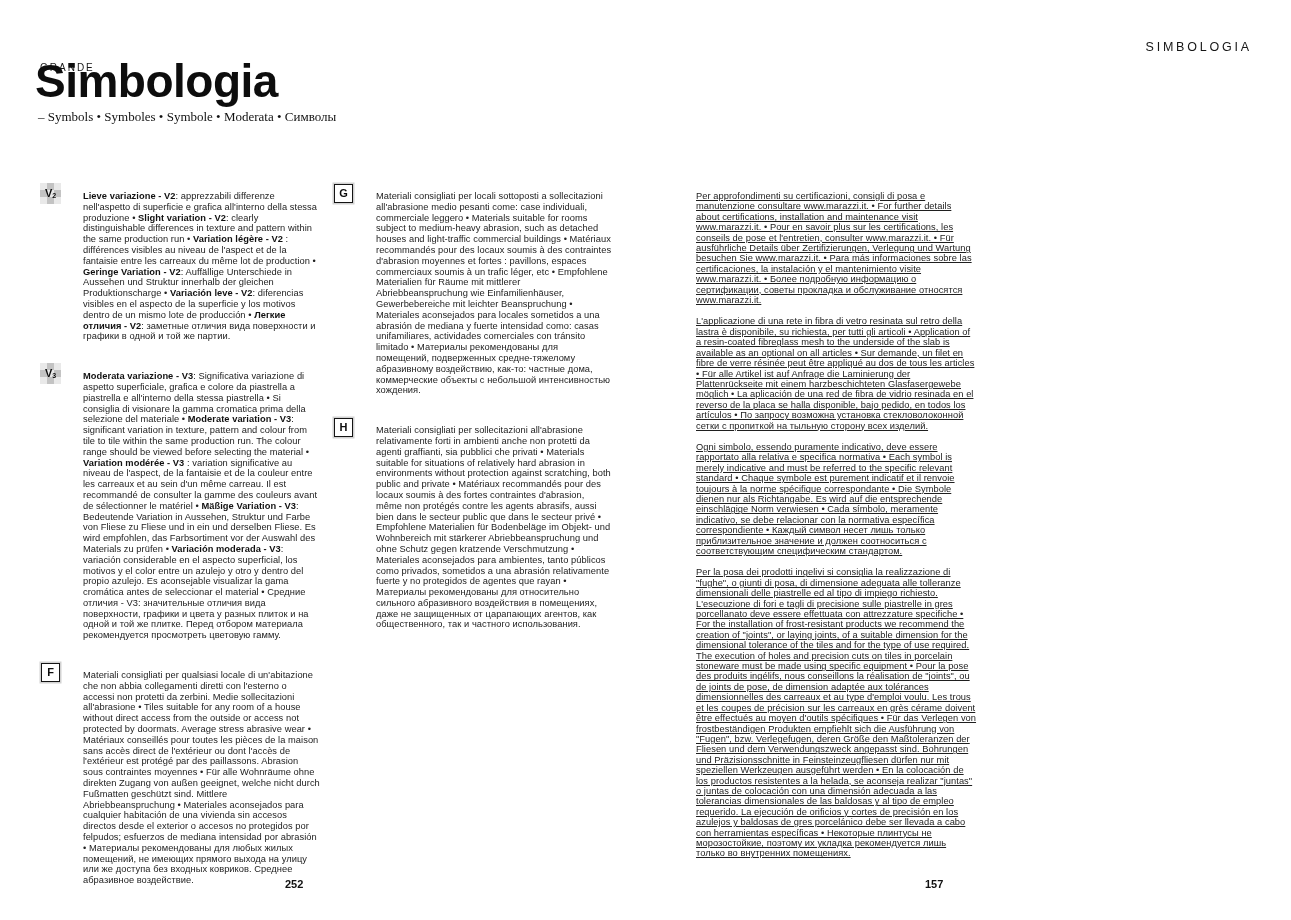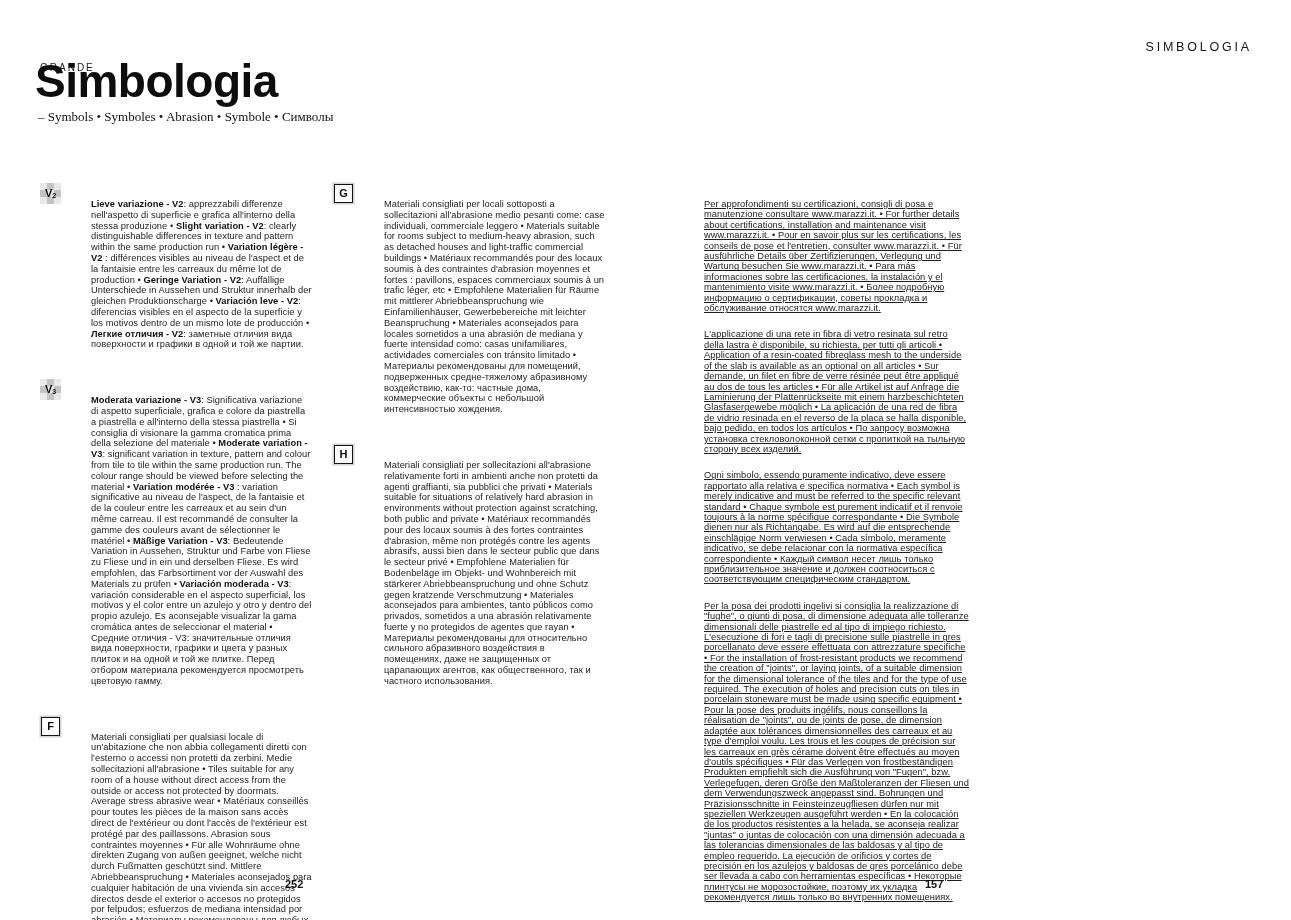--- a/index.html
+++ b/index.html
@@ -46,41 +46,41 @@
     border: 1.6px solid #141414;
     box-shadow: 0 0 0 1.5px #d2d2d2;
   }
   .badge-label {
     position: absolute; inset: 0;
     display: flex; align-items: center; justify-content: center;
     font-weight: 700; font-size: 11px; color: #0c0c0c; line-height: 1;
   }
   .badge-label sub { font-size: 7px; line-height: 1; transform: translateY(2px); }
   .entry-text, .para {
-    margin: 16px;
+    margin: 8px;
     font-size: 9.3px; line-height: 10.8px; letter-spacing: 0.05px;
     color: #222; text-align: left;
   }
   .entry-text b { font-weight: 700; color: #111; }
   .col3 .para { line-height: 10.4px; margin-bottom: 11px; }
   .page-num {
     position: absolute; top: 878px; width: 80px;
     font-size: 11px; font-weight: 700; color: #111;
   }
   .page-num.left  { left: 285px; }
   .page-num.right { left: 925px; }
 </style>
 </head>
 <body>
 
 <div>
 
   <div class="eyebrow">GRANDE</div>
   <h1 class="title">Simbologia</h1>
-  <div class="subtitle">– Symbols • Symboles • Abrasion • Symbole • Символы</div>
+  <div class="subtitle">– Symbols • Symboles • Symbole • Moderata • Символы</div>
   <div class="running-header">SIMBOLOGIA</div>
 
   <div class="col col1">
 
     <div class="entry">
       <div class="badge checker">
         <span class="badge-label">
             <span>V</span>
             <sub>2</sub>
           </span>

